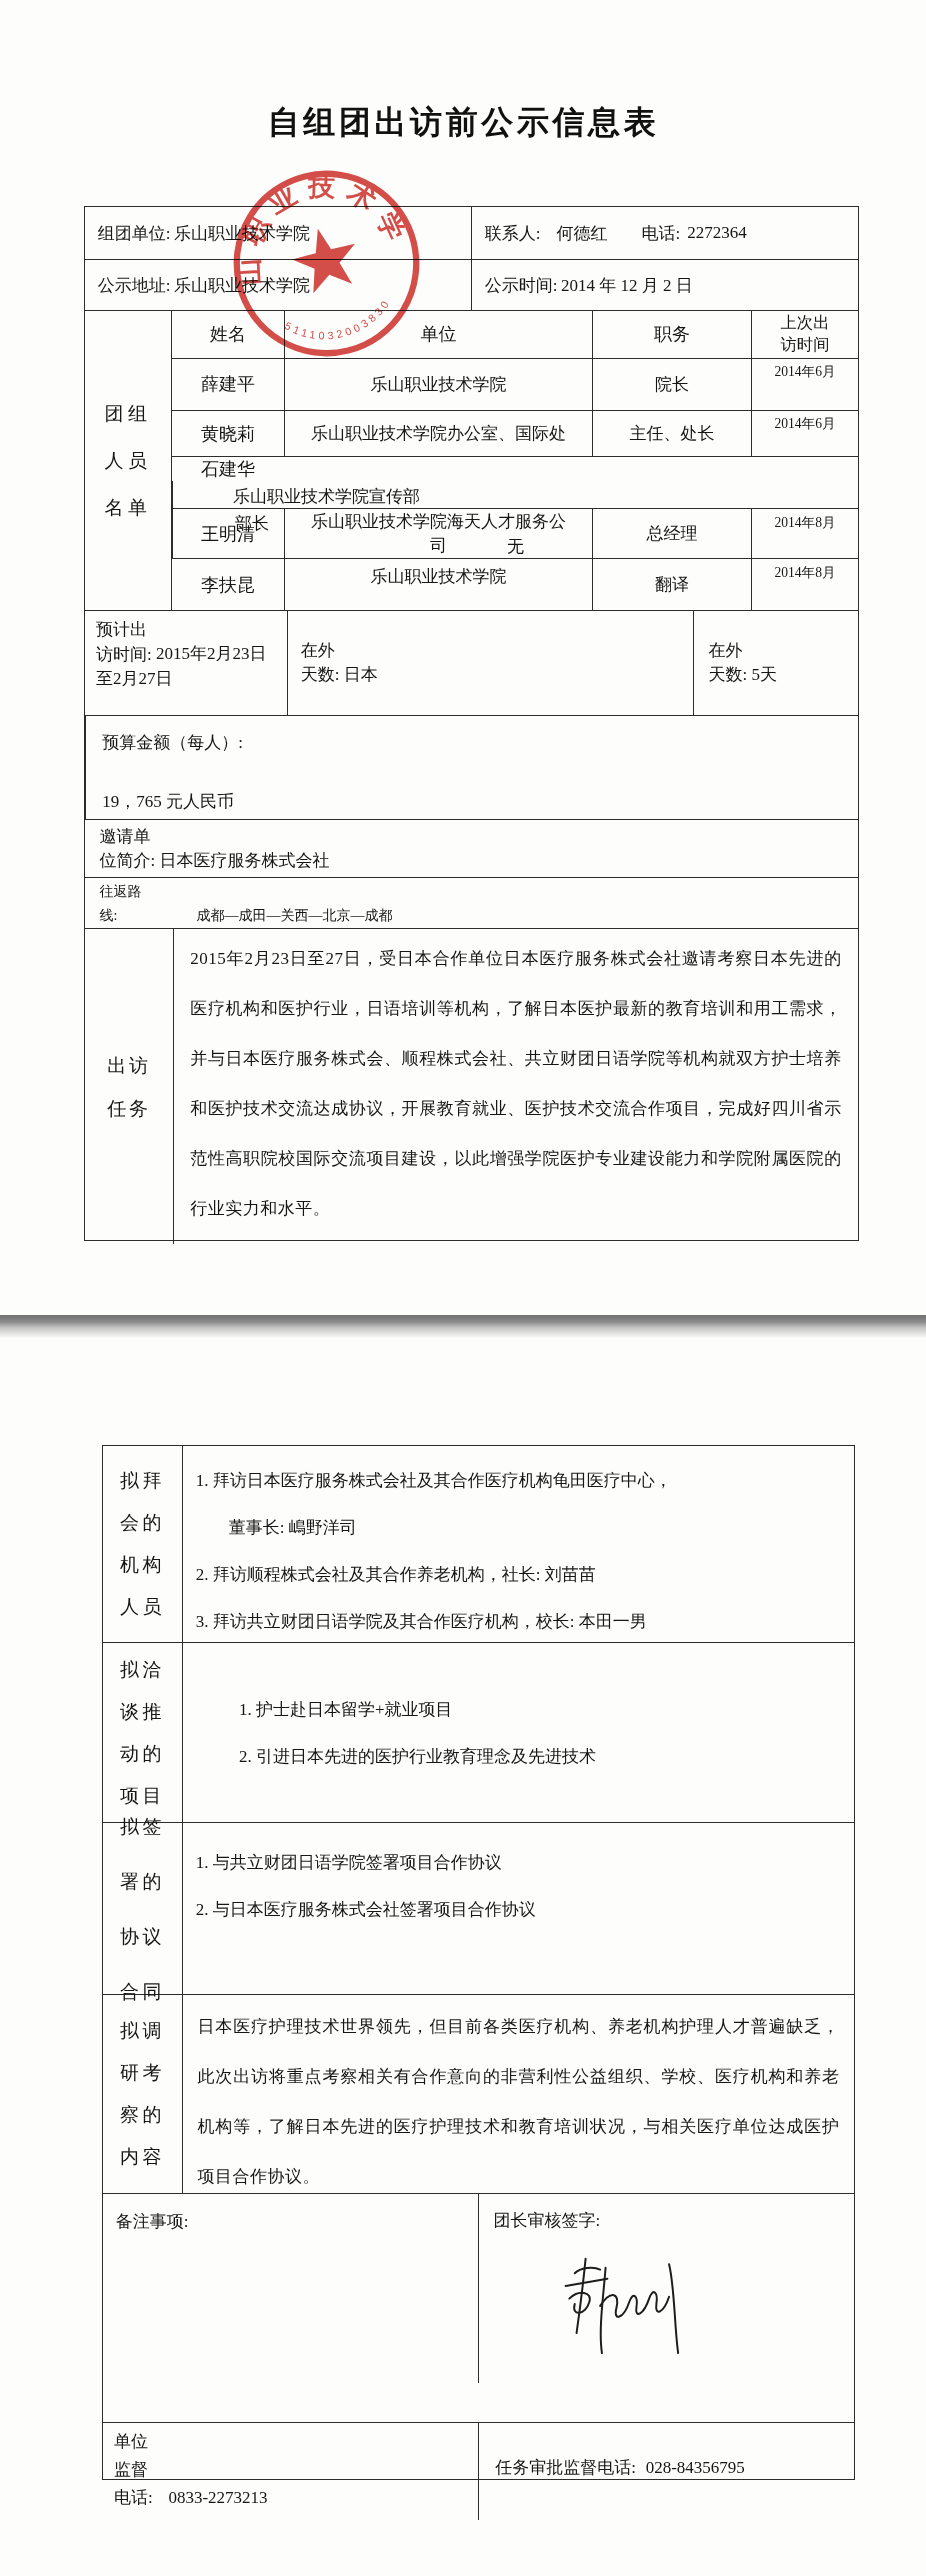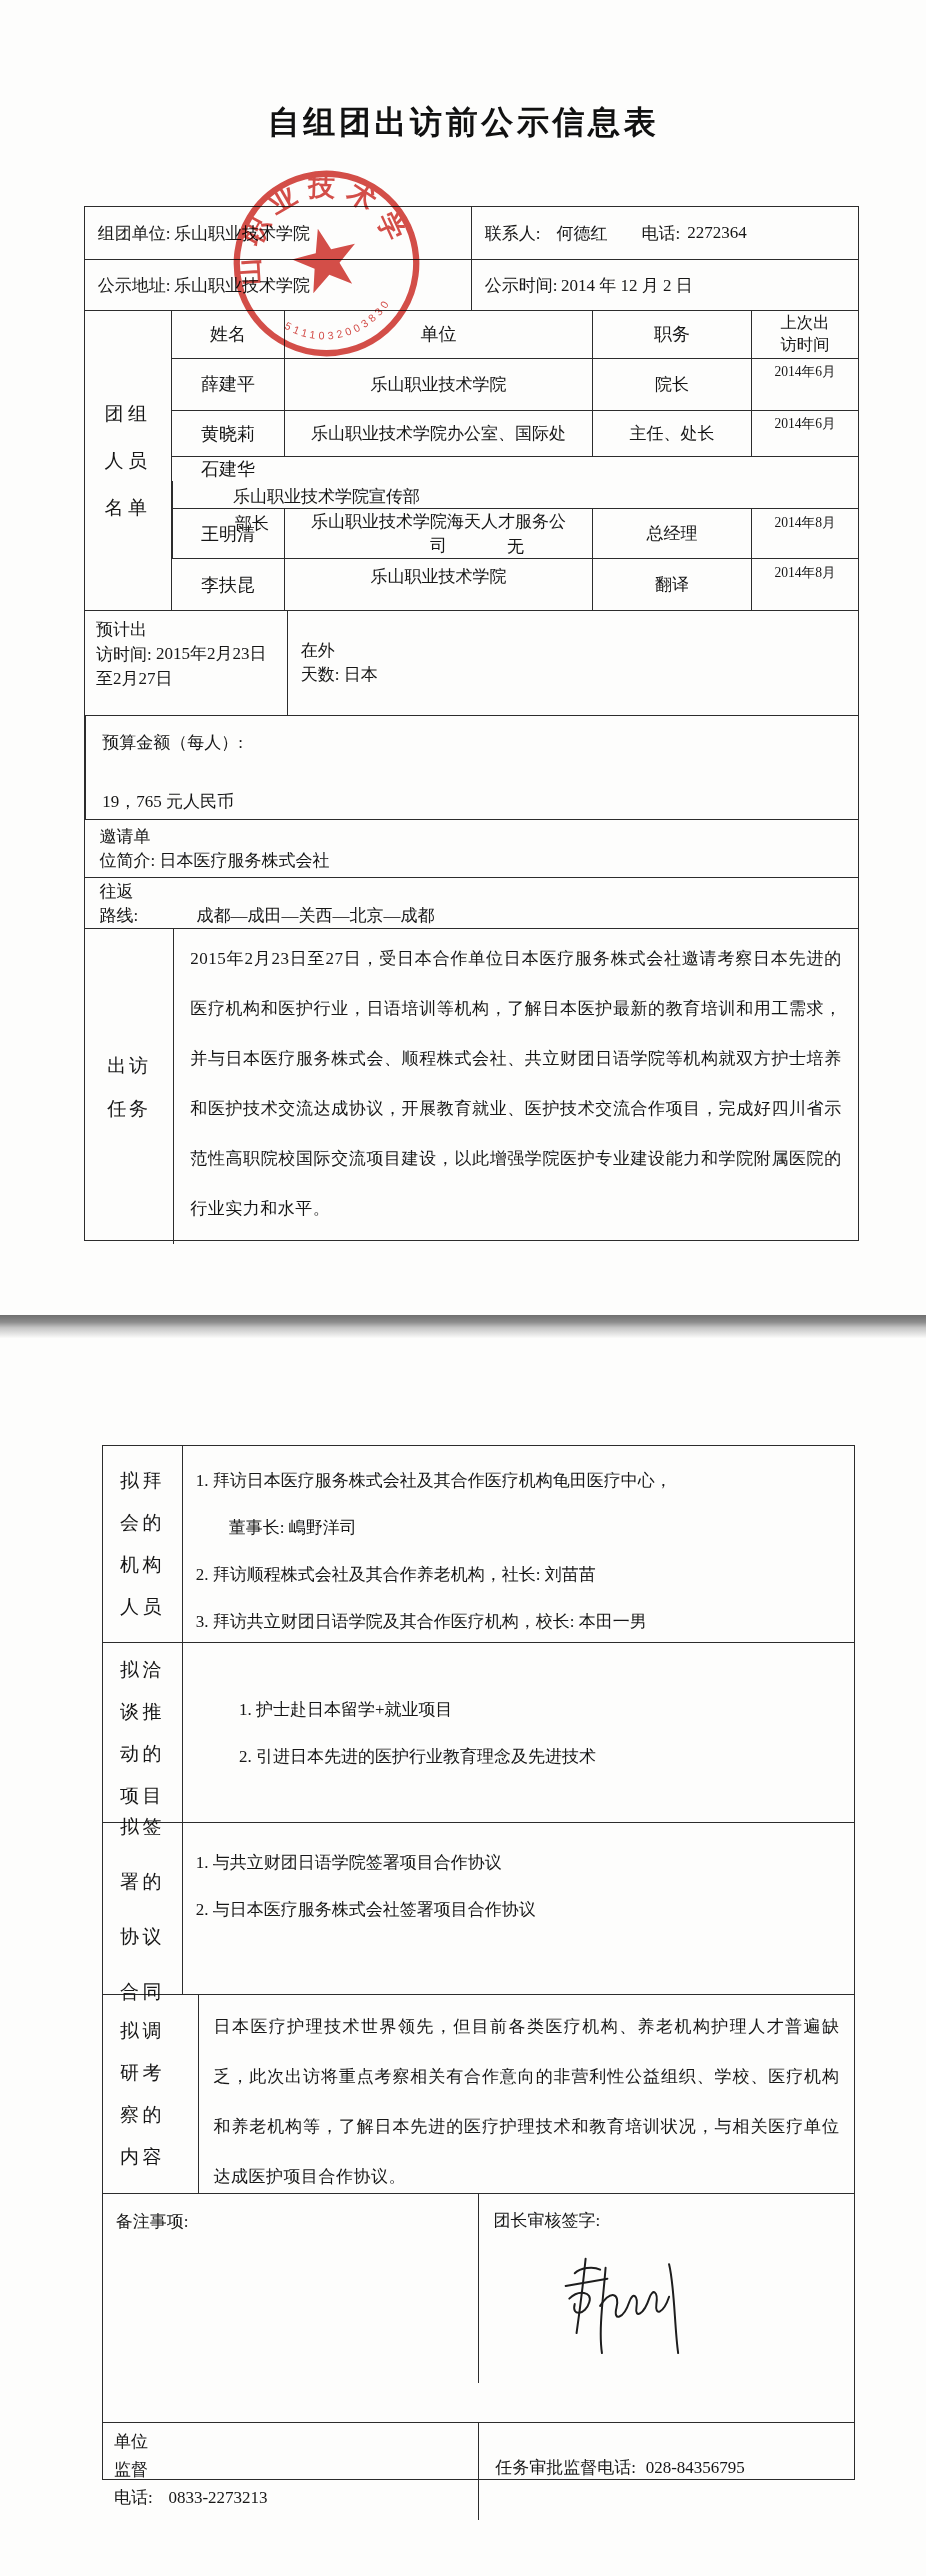--- a/index.html
+++ b/index.html
@@ -112,37 +112,42 @@
 
     <div class="row bt" style="height:105px;">
       <div class="cell" style="width:202px;padding:7.2px 11px;font-size:17px;line-height:24.4px;">
         <span class="lblock" style="width:60px;">预计出访时间:</span><span class="num">2015年2月23日至2月27日</span>
       </div>
       <div class="cell bl vcent" style="width:406px;padding-left:12.7px;font-size:17px;line-height:24.4px;">
         <div>
           <span class="lblock" style="width:43px;">在外天数:</span><span>日本</span>
         </div>
       </div>
+      <div class="cell bl vcent" style="flex:1;padding-left:14.5px;font-size:17px;line-height:24.4px;">
+        <div>
+          <span class="lblock" style="width:43px;">在外天数:</span><span class="num">5天</span>
+        </div>
+      </div>
     </div>
 
     <div class="row bt" style="height:104px;">
       <div class="cell bl" style="flex:1;padding:14.5px 16.3px;font-size:17px;">
         <div>预算金额（每人）:</div>
         <div class="num" style="margin-top:36px;">19，765 元人民币</div>
       </div>
     </div>
 
     <div class="row bt" style="height:58px;">
       <div class="cell" style="flex:1;padding:4.5px 14.5px;font-size:17px;line-height:24.4px;">
         <span class="lblock" style="width:60px;">邀请单位简介:</span><span>日本医疗服务株式会社</span>
       </div>
     </div>
 
     <div class="row bt" style="height:51px;">
-      <div class="cell" style="flex:1;padding:1.8px 14.5px;font-size:17px;line-height:24.4px;">
+      <div class="cell" style="flex:1;padding:1.8px 14.5px;font-size:14px;line-height:24.4px;">
         <span class="lblock" style="width:45px;">往返路线:</span><span style="margin-left:52px;">成都—成田—关西—北京—成都</span>
       </div>
     </div>
 
     <div class="row bt" style="height:316px;">
       <div class="cell hcent" style="width:88px;">
         <span class="vlabel" style="width:47px;font-size:19px;line-height:43px;letter-spacing:2.7px;">出访任务</span>
       </div>
       <div class="cell bl" style="flex:1;padding:5.4px 16.3px 0 16.3px;">
         <div class="mission-text">2015年2月23日至27日，受日本合作单位日本医疗服务株式会社邀请考察日本先进的医疗机构和医护行业，日语培训等机构，了解日本医护最新的教育培训和用工需求，并与日本医疗服务株式会、顺程株式会社、共立财团日语学院等机构就双方护士培养和医护技术交流达成协议，开展教育就业、医护技术交流合作项目，完成好四川省示范性高职院校国际交流项目建设，以此增强学院医护专业建设能力和学院附属医院的行业实力和水平。</div>
@@ -198,21 +203,21 @@
       <div class="cell bl fs19" style="flex:1;padding:16.3px 12.7px 0 12.7px;">
         <div class="itemline">1.  与共立财团日语学院签署项目合作协议</div>
         <div class="itemline">2.  与日本医疗服务株式会社签署项目合作协议</div>
       </div>
     </div>
 
     <div class="row bt" style="height:199px;">
       <div class="cell hcent" style="width:79px;">
         <span class="vlabel" style="width:52px;font-size:19px;line-height:42px;letter-spacing:3.6px;">拟调研考察的内容</span>
       </div>
-      <div class="cell bl" style="flex:1;padding:7.2px 14.5px 0 14.5px;margin-left:16px;">
+      <div class="cell bl" style="flex:1;padding:7.2px 14.5px 0 14.5px;">
         <div class="mission-text">日本医疗护理技术世界领先，但目前各类医疗机构、养老机构护理人才普遍缺乏，此次出访将重点考察相关有合作意向的非营利性公益组织、学校、医疗机构和养老机构等，了解日本先进的医疗护理技术和教育培训状况，与相关医疗单位达成医护项目合作协议。</div>
       </div>
     </div>
 
     <div class="row bt" style="height:190px;">
       <div class="cell fs19" style="width:375px;padding:16.3px 12.7px;">
         <span>备注事项:</span>
       </div>
       <div class="cell bl fs19" style="flex:1;padding:14.5px 14.5px;">
         <span>团长审核签字:</span>

